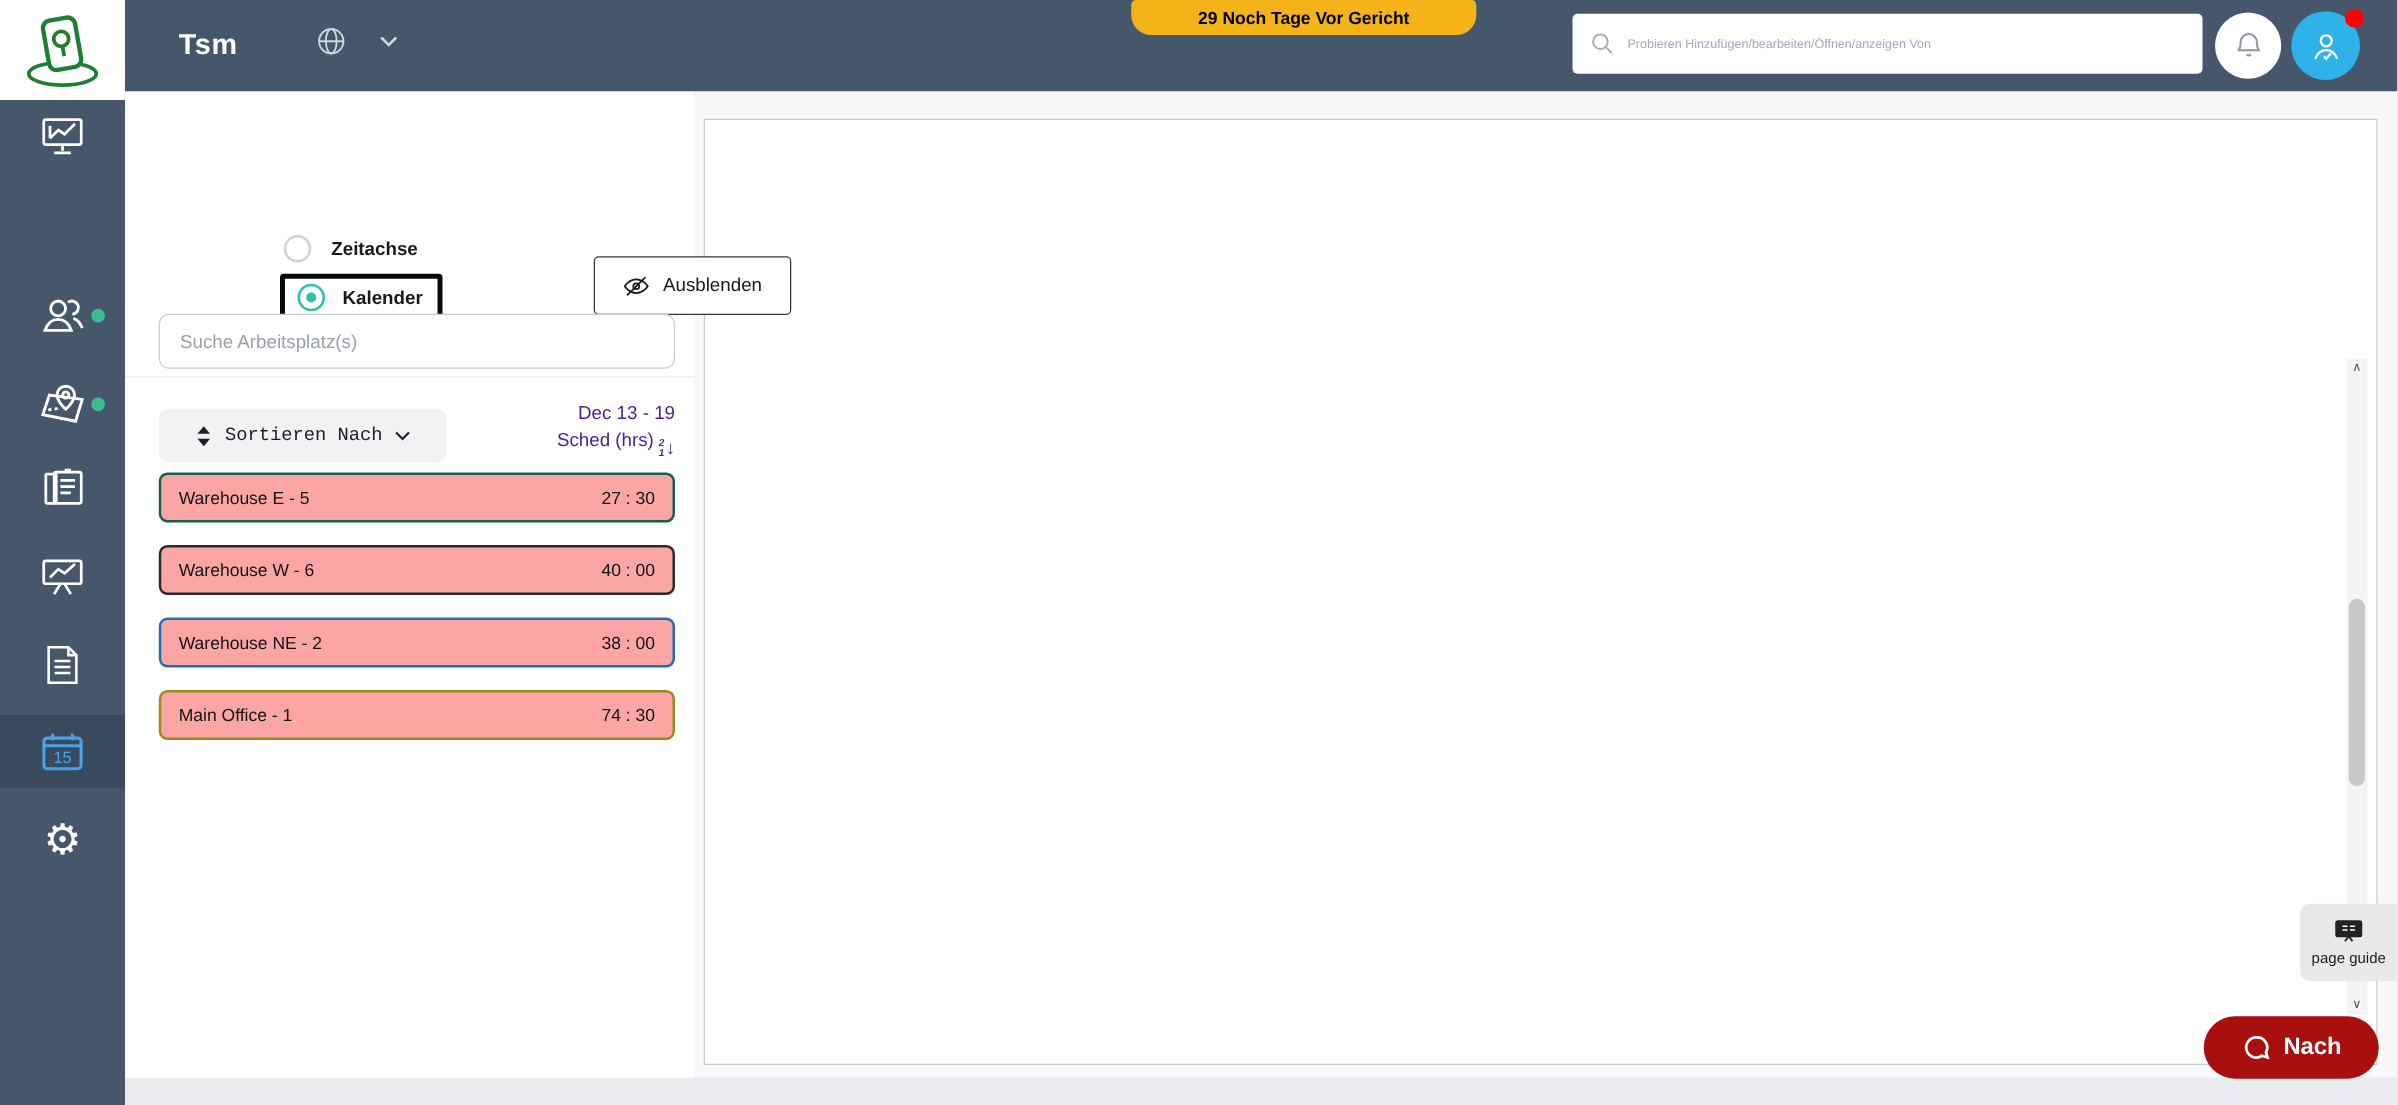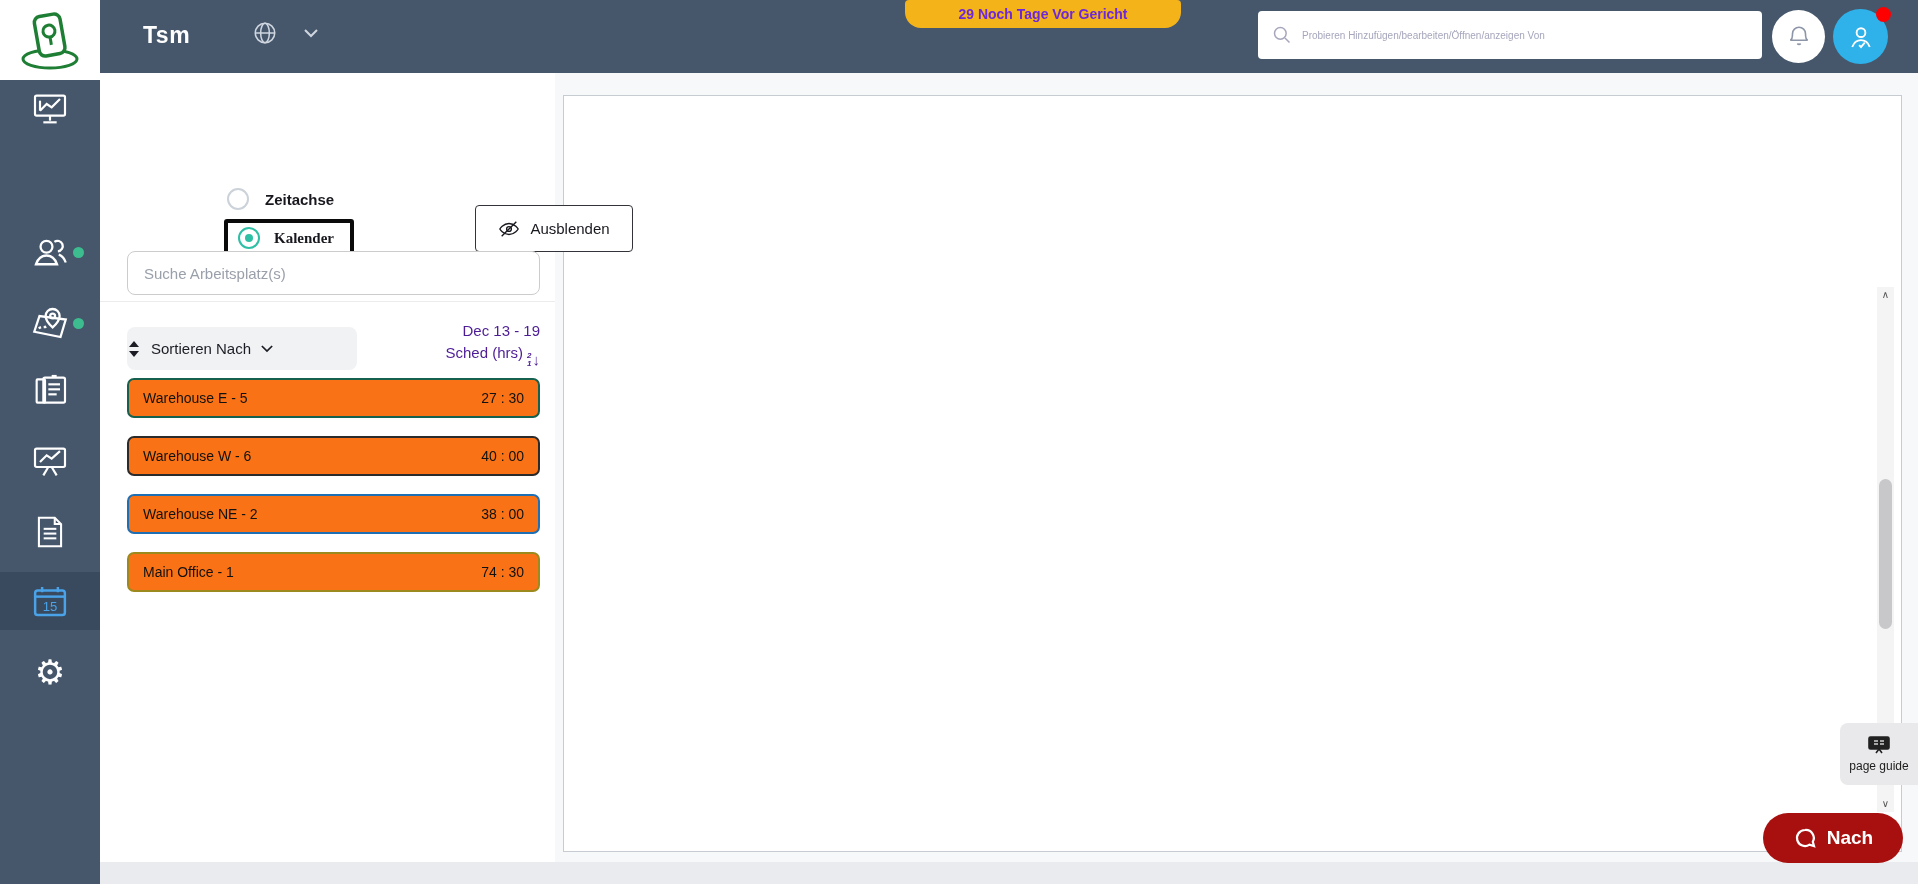--- a/index.html
+++ b/index.html
@@ -5,21 +5,21 @@
   * { margin:0; padding:0; box-sizing:border-box; }
   html,body { background:#dfe2e6; }
   body { font-family:"Liberation Sans", sans-serif; }
   #app { position:relative; width:1918px; height:884px; background:#f7f8fa; overflow:hidden; }
 
   
   .topbar { position:absolute; left:0; top:0; width:1918px; height:73px; background:#46576c; z-index:30; }
   .logo-box { position:absolute; left:0; top:0; width:100px; height:80px; background:#ffffff; display:flex; align-items:center; justify-content:center; z-index:31; }
   .brand { position:absolute; left:143px; top:22px; color:#fff; font-size:23px; font-weight:700; letter-spacing:.5px; }
   .lang { position:absolute; left:252px; top:20px; display:flex; align-items:center; gap:26px; color:#cfd6e0; }
-  .badge { position:absolute; left:905px; top:0; width:276px; height:28px; background:#f5b31a; color:#6d28d9; font-size:14px; font-weight:700; display:flex; align-items:center; justify-content:center; border-radius:4px 4px 16px 16px; }
+  .badge { position:absolute; left:905px; top:0; width:276px; height:28px; background:#f5b31a; color:#000000; font-size:14px; font-weight:700; display:flex; align-items:center; justify-content:center; border-radius:4px 4px 16px 16px; }
   .topsearch { position:absolute; left:1258px; top:11px; width:504px; height:48px; background:#fff; border-radius:4px; display:flex; align-items:center; padding:0 14px; gap:10px; }
   .topsearch input { border:none; outline:none; flex:1; font-size:10px; font-family:inherit; color:#333; }
   .topsearch input::placeholder { color:#a6a6bd; }
   .circle-btn { position:absolute; border-radius:50%; display:flex; align-items:center; justify-content:center; }
   .bell-btn { left:1772px; top:10px; width:53px; height:53px; background:#fff; }
   .avatar-btn { left:1833px; top:9px; width:55px; height:55px; background:#2fb1ea; }
   .avatar-dot { position:absolute; left:1876px; top:7px; width:15px; height:15px; background:#ff0000; border-radius:50%; z-index:32; }
 
   
   .rail { position:absolute; left:0; top:73px; width:100px; height:811px; background:#46576c; z-index:20; }
@@ -28,33 +28,33 @@
   .rail-dot { position:absolute; width:11px; height:11px; border-radius:50%; background:#3dbd8f; }
 
   
   .lpanel { position:absolute; left:100px; top:73px; width:455px; height:789px; background:#ffffff; z-index:5; }
   .radio { display:inline-block; width:22px; height:22px; border:2px solid #ccd2da; border-radius:50%; background:#fff; position:relative; flex:none; }
   .radio.sel { border-color:#2ebfa5; }
   .radio.sel::after { content:""; position:absolute; left:5px; top:5px; width:8px; height:8px; border-radius:50%; background:#2ebfa5; }
   .vo-row1 { position:absolute; left:127px; top:115px; display:flex; align-items:center; gap:16px; }
   .vo-label { font-size:15px; font-weight:700; color:#18181f; }
   .tut-box { border:4px solid #0a0a0a; border-radius:3px; display:flex; align-items:center; background:#fff; }
-  .vo-row2 { position:absolute; left:124px; top:146px; width:130px; height:38px; padding:0 10px; gap:14px;font-family:Liberation Serif, serif; }
+  .vo-row2 { position:absolute; left:124px; top:146px; width:130px; height:38px; padding:0 10px; gap:14px; }
   .hide-btn { position:absolute; left:375px; top:132px; width:158px; height:47px; border:1px solid #33343a; border-radius:4px; background:#fff; display:flex; align-items:center; justify-content:center; gap:10px; font-size:15px; color:#18181f; cursor:pointer; }
   .wp-head { position:absolute; left:130px; top:186px; display:flex; align-items:center; gap:14px; }
   .wp-head .ttl { font-size:19px; font-weight:700; color:#101017; }
   .lp-divider { position:absolute; left:0; top:228px; width:455px; height:1px; background:#ececee; }
   .wp-search { position:absolute; left:27px; top:178px; width:413px; height:44px; border:1px solid #ccc; border-radius:8px; padding:0 16px; font-size:15px; color:#333; outline:none; font-family:inherit; }
   .wp-search::placeholder { color:#9aa0aa; }
-  .sort-btn { position:absolute; left:27px; top:254px; width:230px; height:43px; background:#f1f2f4; border:none; border-radius:8px; display:flex; align-items:center; gap:10px; font-size:15px; color:#1c1c24; font-family:Liberation Sans, sans-serif; cursor:pointer; }
+  .sort-btn { position:absolute; left:27px; top:254px; width:230px; height:43px; background:#f1f2f4; border:none; border-radius:8px; display:flex; align-items:center; justify-content:center; gap:10px; font-size:15px; color:#1c1c24; font-family:Liberation Mono, monospace; cursor:pointer; }
   .sched-lbl { position:absolute; left:250px; top:247px; width:190px; text-align:right; font-size:15px; color:#4c1d95; line-height:22px; }
   .numsort { display:inline-flex; align-items:center; margin-left:4px; font-weight:700; }
   .numsort .col { display:inline-flex; flex-direction:column; font-size:8px; line-height:8px; margin-right:1px; }
   #wp-list { position:absolute; left:27px; top:305px; width:413px; }
-  .wp-card { position:relative; width:413px; height:40px; border:2px solid #fca5a5; border-radius:7px; background:#f97316; margin-bottom:18px; display:flex; align-items:center; justify-content:space-between; padding:0 14px; cursor:grab; }
+  .wp-card { position:relative; width:413px; height:40px; border:2px solid #fca5a5; border-radius:7px; background:#fca5a5; margin-bottom:18px; display:flex; align-items:center; justify-content:space-between; padding:0 14px; cursor:grab; }
   .wp-card span { font-size:14px; color:#111; }
   .lp-note { position:absolute; left:27px; top:717px; width:330px; font-size:15px; font-weight:700; color:#111; line-height:21px; }
 
   
   .card { position:absolute; left:563px; top:95px; width:1339px; height:757px; background:#fff; border:1px solid #c6ccd1; z-index:4; }
   .mk-title { position:absolute; left:587px; top:116px; display:flex; align-items:center; gap:18px; }
   .mk-title .txt { font-size:20px; font-weight:700; color:#17171d; }
   .ct-box { position:absolute; left:908px; top:110px; height:42px; padding:0 12px; gap:12px; }
   .ct-lbl { font-size:15px; font-weight:700; color:#2b2b33; white-space:nowrap; }
   .ct2 { position:absolute; left:1117px; top:119px; display:flex; align-items:center; gap:12px; }

